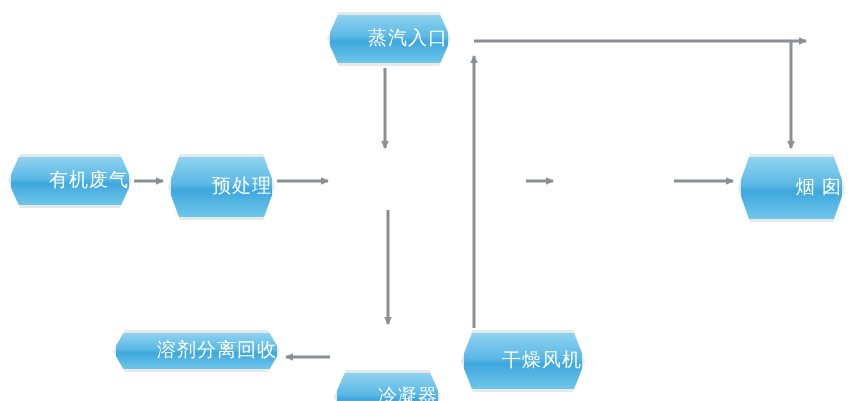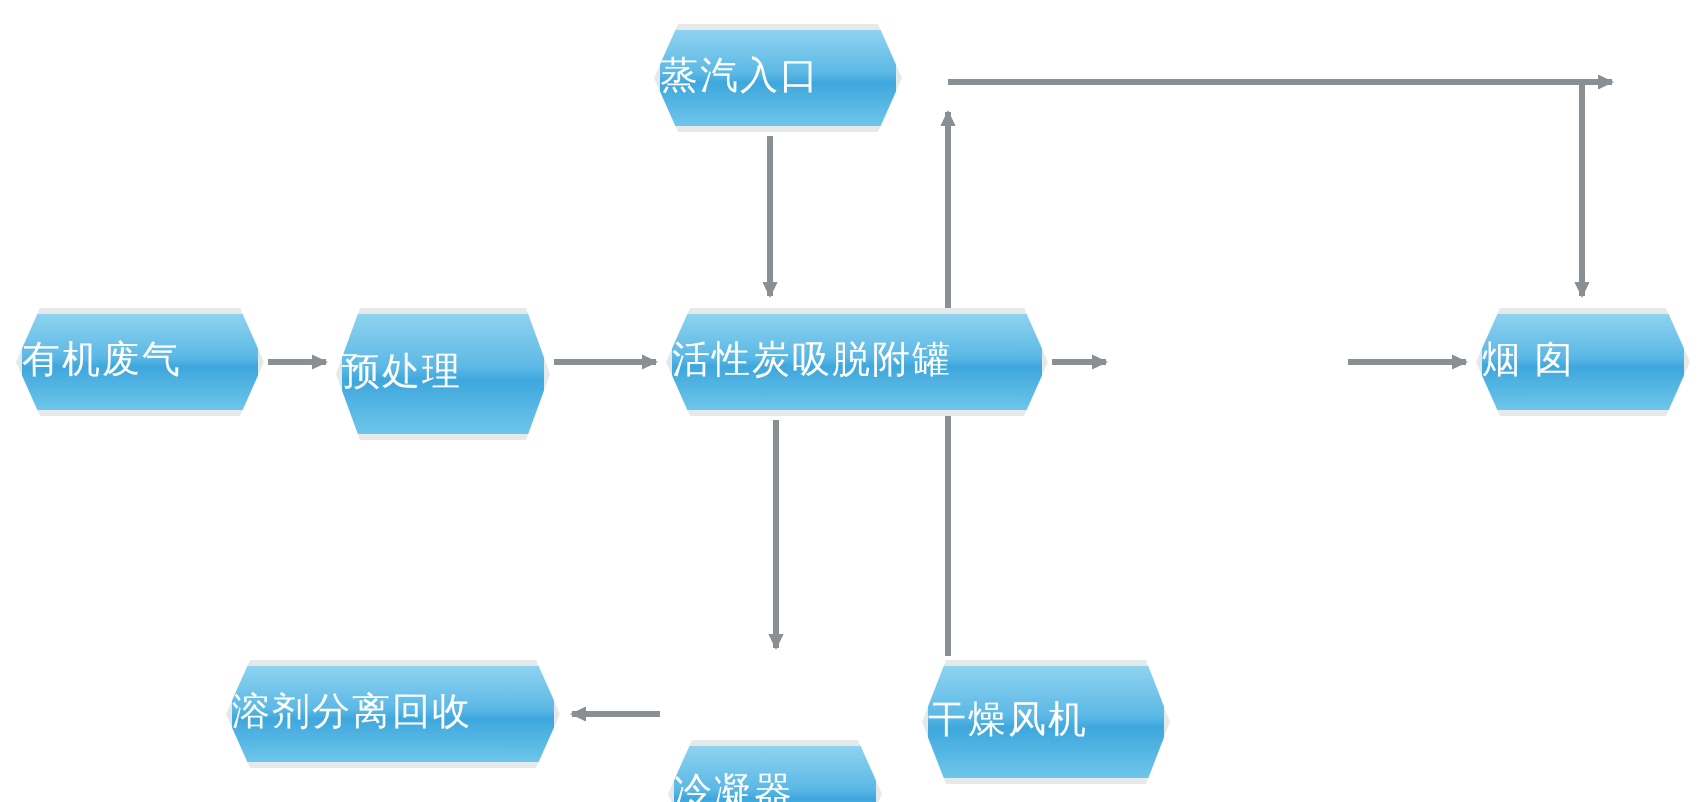--- a/index.html
+++ b/index.html
@@ -15,21 +15,21 @@
     width: 853px;
     height: 401px;
     background: #ffffff;
     overflow: hidden;
   }
   .node {
     position: absolute;
     box-sizing: border-box;
     display: flex;
     align-items: center;
-    justify-content: flex-start;
+    justify-content: flex-end;
     color: #ffffff;
     font-size: 19px;
     font-weight: normal;
     letter-spacing: 1px;
     white-space: nowrap;
     background: linear-gradient(to bottom, #8fd3f0 0%, #5bb8e5 45%, #3ea7dd 55%, #6ec6ea 100%);
     border: 3px solid #e6e9ea;
     border-radius: 4px;
     box-shadow: 0 1px 2px rgba(0,0,0,0.18);
     
@@ -88,30 +88,27 @@
   </div>
 
   <div class="node" style="left:8px; top:154px; width:124px; height:54px;">
     <span class="label">有机废气</span>
   </div>
 
   <div class="node" style="left:168px; top:154px; width:107px; height:66px;">
     <span class="label">预处理</span>
   </div>
 
-  <div class="node" style="left:333px; top:154px; width:191px; height:54px;">
-    <span class="label">活性炭吸脱附罐</span>
-  </div>
 
 
-  <div class="node" style="left:738px; top:154px; width:107px; height:54px;">
+  <div class="node" style="left:738px; top:154px; width:107px; height:68px;">
     <span class="label">烟 囱</span>
   </div>
 
-  <div class="node" style="left:113px; top:330px; width:167px; height:54px;">
+  <div class="node" style="left:113px; top:330px; width:167px; height:42px;">
     <span class="label">溶剂分离回收</span>
   </div>
 
   <div class="node" style="left:334px; top:330px; width:107px; height:54px;margin-top:40px;">
     <span class="label">冷凝器</span>
   </div>
 
   <div class="node" style="left:461px; top:330px; width:124px; height:62px;">
     <span class="label">干燥风机</span>
   </div>

